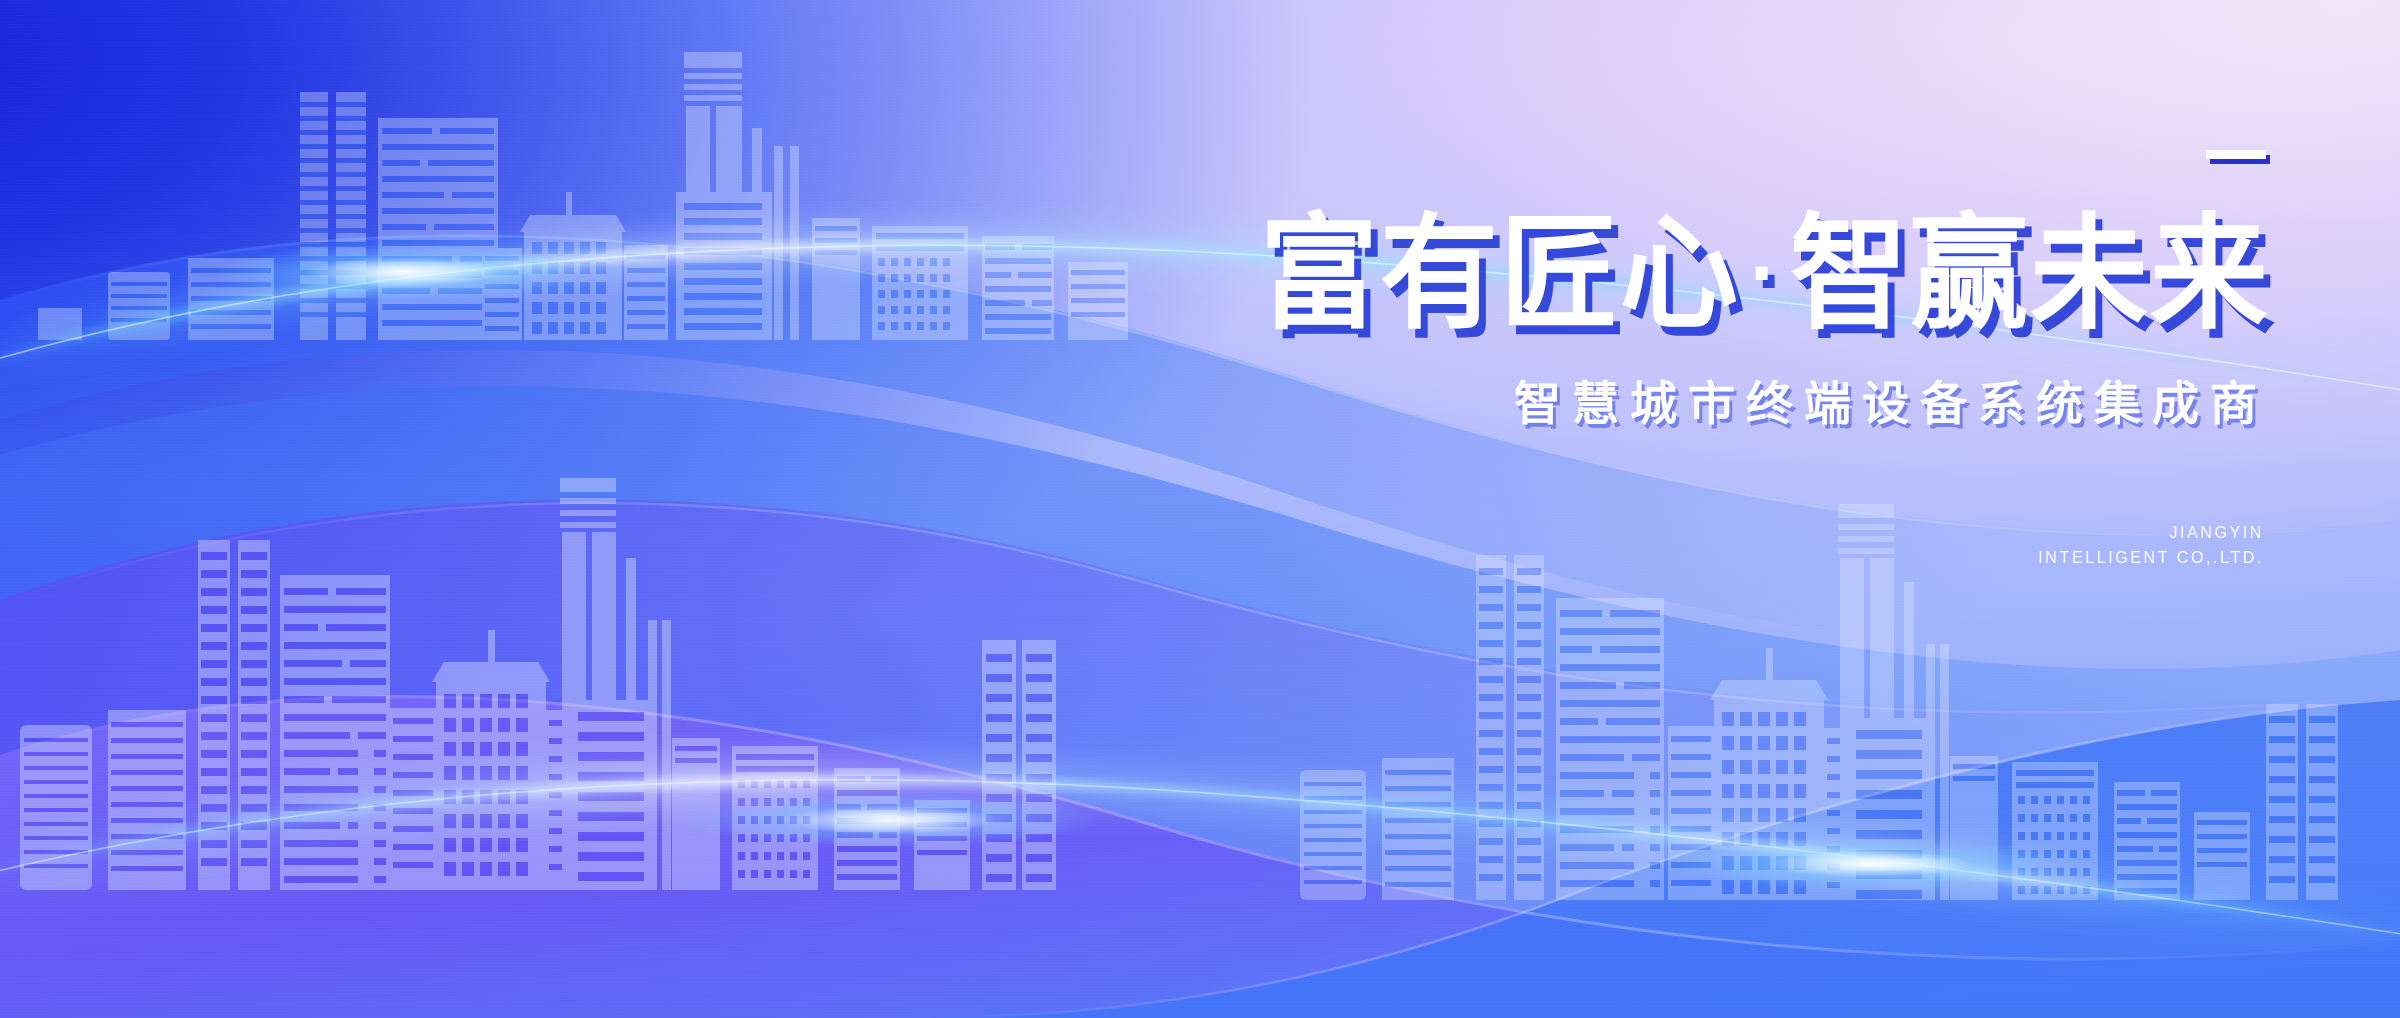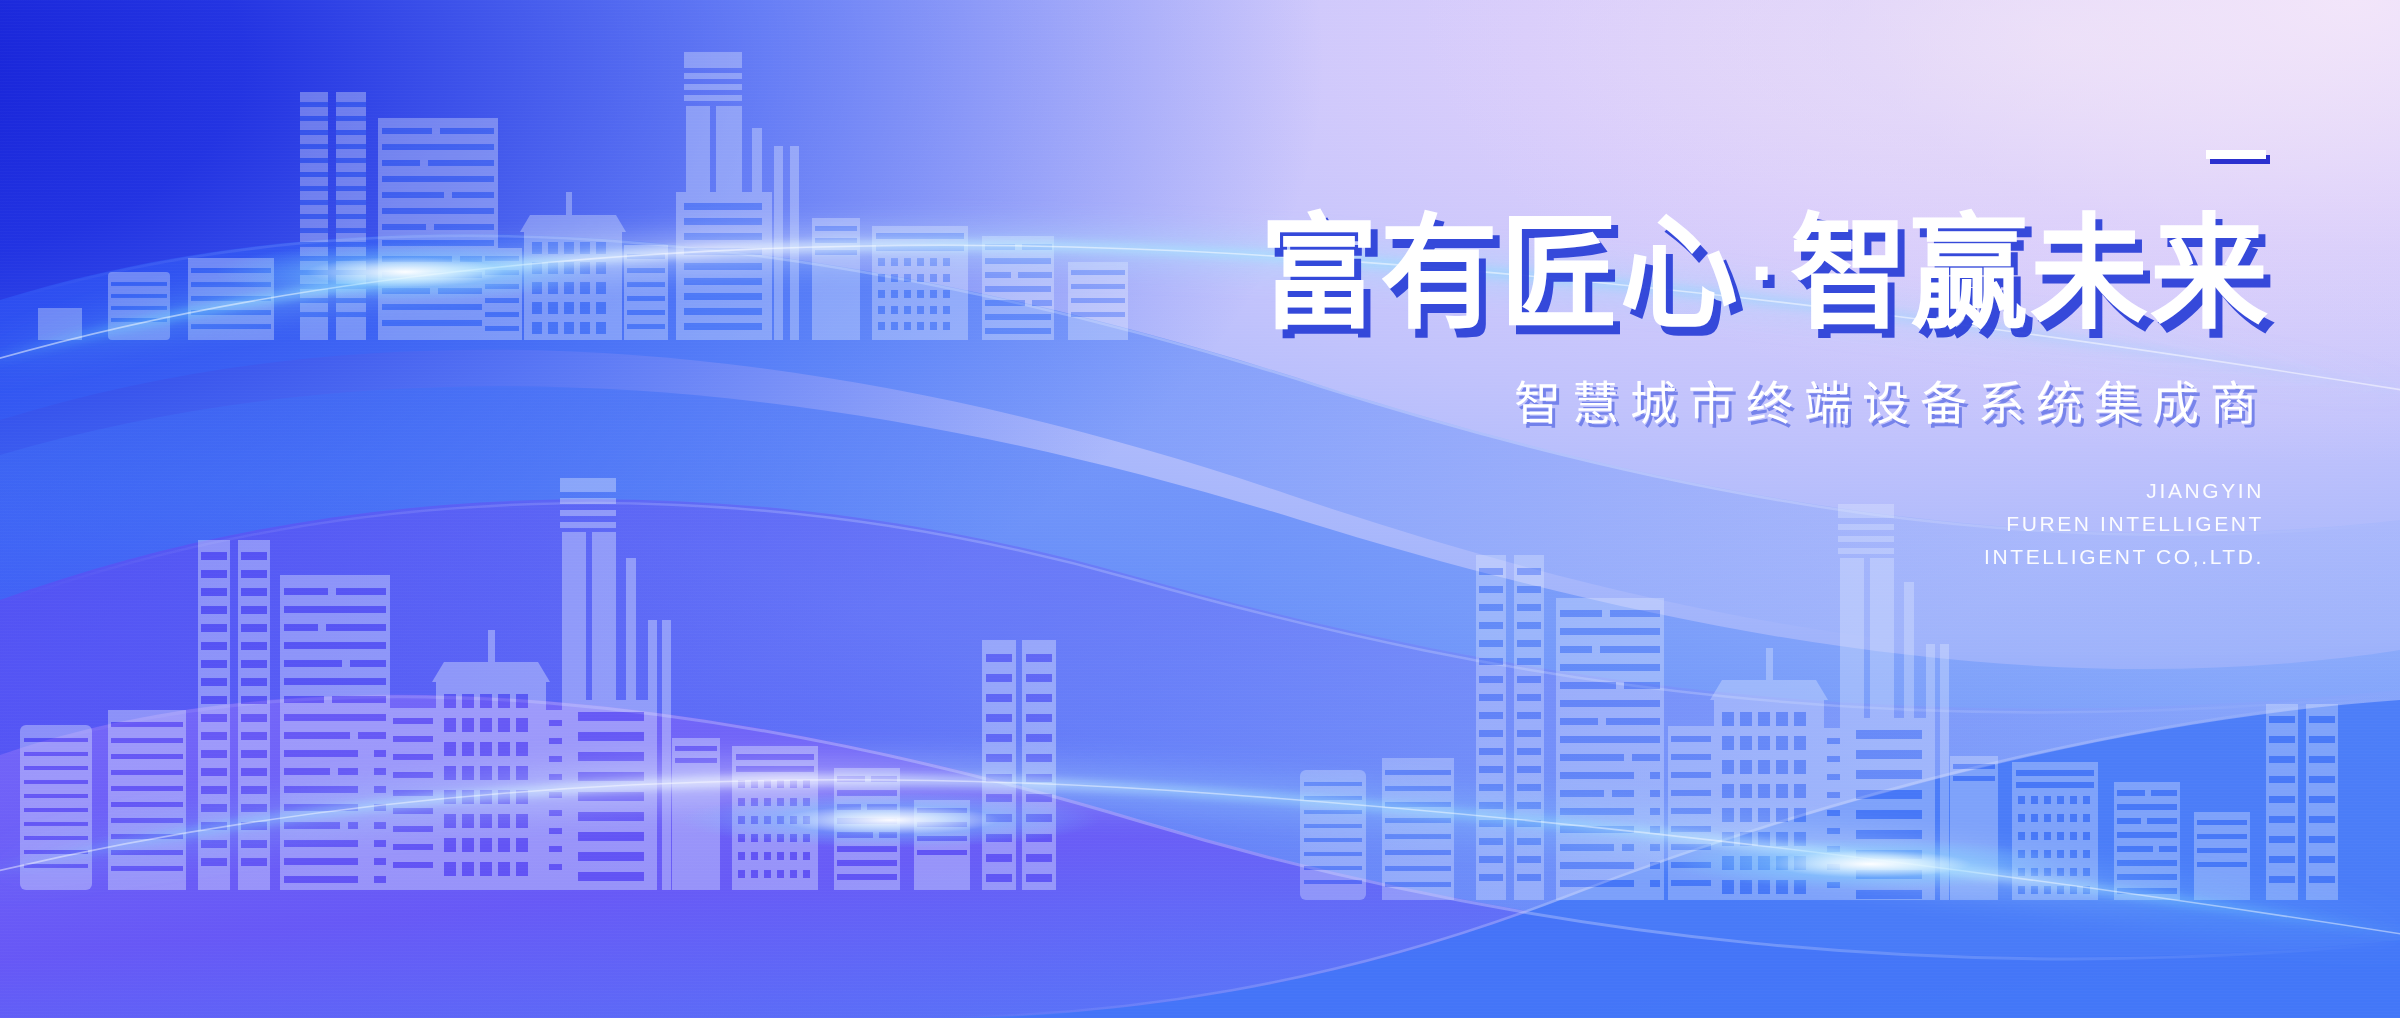--- a/index.html
+++ b/index.html
@@ -82,31 +82,31 @@
     letter-spacing:2px;
     white-space:nowrap;
     text-shadow:7px 8px 0 rgba(40,62,215,.92);
     transform:scaleY(1.06);
     transform-origin:right center;
   }
   .headline .dot{ font-size:84px; vertical-align:14px; padding:0 10px;}
   .subline{
     margin:32px 0 0 0;
     font-size:47px;
-    font-weight:400;
+    font-weight:700;
     color:#ffffff;
     letter-spacing:11px;
     padding-right:2px;
     white-space:nowrap;
     text-shadow:3px 4px 0 rgba(55,78,220,.55);
   }
   .company{
-    margin-top:40px;
+    margin-top:86px;
     color:#ffffff;
-    font-size:21px;
+    font-size:16px;
     line-height:1.58;
     letter-spacing:2.6px;
     font-weight:400;
     opacity:.95;
     padding-right:6px;
   }
   .company div{white-space:nowrap;}
 
   .noise{
     position:absolute; inset:0; pointer-events:none;
@@ -1063,19 +1063,18 @@
   <div class="content">
 
     <div class="rule"></div>
 
     <h1 class="headline"><span>富有匠心</span><span class="dot">·</span><span>智赢未来</span></h1>
 
     <div class="subline">智慧城市终端设备系统集成商</div>
 
     <div class="company">
       <div>JIANGYIN</div>
-      <div>FUREN INTELLIGENT</div>
       <div>INTELLIGENT CO,.LTD.</div>
     </div>
   </div>
 
   <div class="noise"></div>
 </div>
 
 </body></html>

